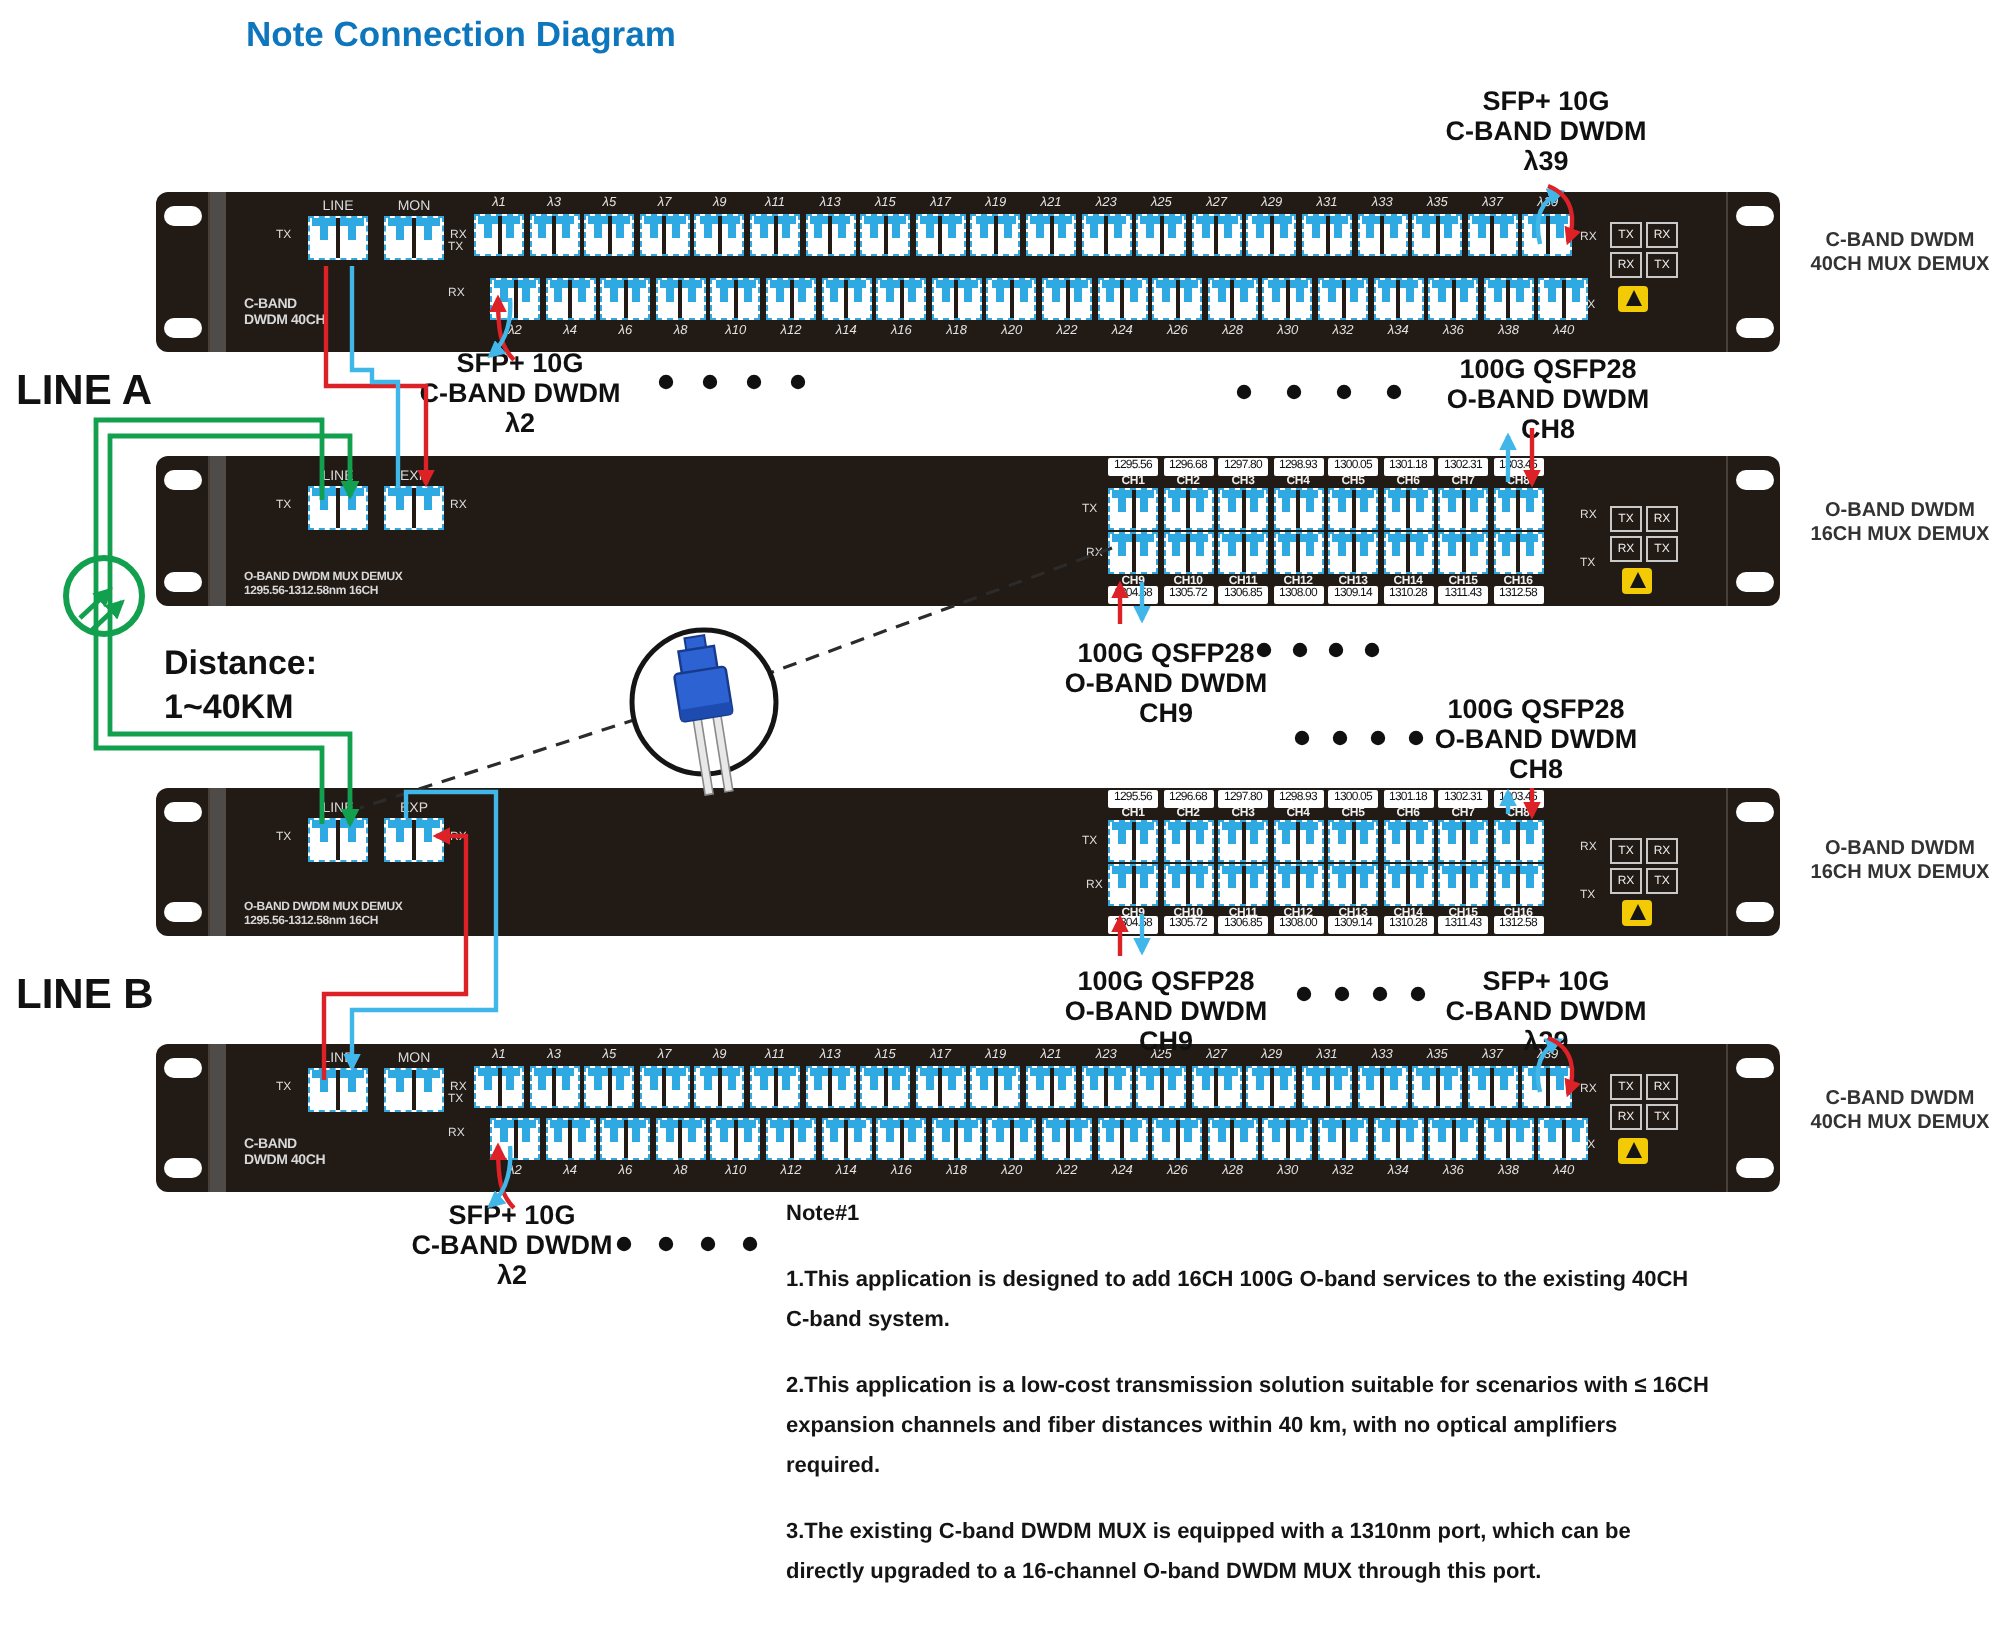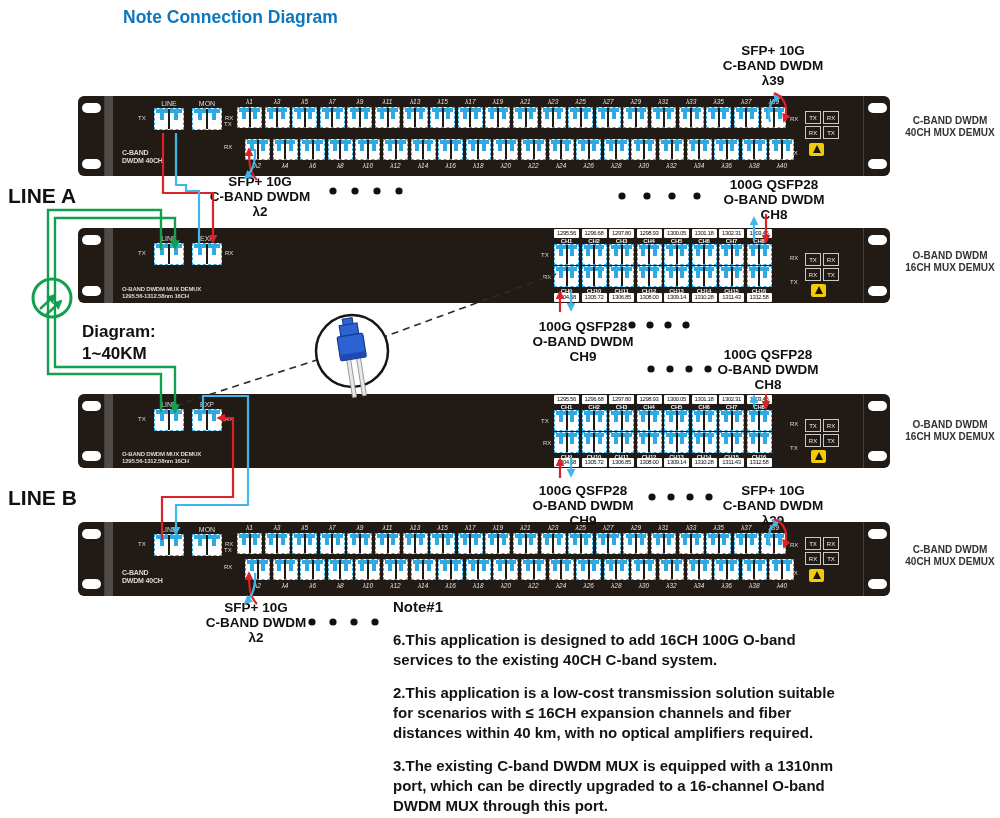--- a/index.html
+++ b/index.html
@@ -6,21 +6,21 @@
   #canvas{position:relative;width:1000px;height:818px;background:#fff;overflow:hidden;
           font-family:"Liberation Sans",sans-serif;}
   .title{position:absolute;left:116px;top:6px;color:#0d76bd;font-size:17.5px;font-weight:bold;line-height:22px;}
   .title .t2{padding-left:7px;}
   .sitelabel{position:absolute;left:8px;font-size:21px;font-weight:bold;color:#111;}
   .distance{position:absolute;left:82px;top:321px;font-size:17px;font-weight:bold;color:#111;line-height:22px;}
   .panel{position:absolute;background:#211a15;border-radius:6px;}
   .sidelabel{position:absolute;left:901px;width:98px;text-align:center;font-size:10px;font-weight:bold;color:#333;line-height:12px;}
   .callout{position:absolute;transform:translateX(-50%);text-align:center;font-weight:bold;
            font-size:13.5px;line-height:15px;color:#101010;white-space:nowrap;}
-  .note{position:absolute;left:393px;top:597px;width:462px;font-size:15px;font-weight:bold;color:#141414;line-height:20px;}
+  .note{position:absolute;left:393px;top:597px;width:462px;font-size:11px;font-weight:bold;color:#141414;line-height:20px;}
   .note .para{margin-top:13px;}
   
   .ear{position:absolute;top:0;bottom:0;width:26px;}
   .earL{left:0;border-right:1px solid #473f38;}
   .earR{right:0;border-left:1px solid #473f38;}
   .hole{position:absolute;left:4px;width:19px;height:10px;border-radius:5px;background:#fff;}
   .strip{position:absolute;left:27px;top:0;bottom:0;width:8px;background:#4f4b48;}
   .ptxt{position:absolute;color:#dcdcdc;}
   .plabel{font-size:7px;text-align:center;}
   .txrx{font-size:6px;}
@@ -49,21 +49,21 @@
 <div id="canvas">
 
   <div class="title">
     <div class="t2">Note Connection Diagram</div>
   </div>
 
   <div class="sitelabel" style="top:184px;">LINE A</div>
   <div class="sitelabel" style="top:486px;">LINE B</div>
 
   <div class="distance">
-    <div>Diagram:</div>
+    <div>Distance:</div>
     <div>1~40KM</div>
   </div>
 
   <div class="panel" id="cband-top" style="left:78px;top:96px;width:812px;height:80px;">
       <div class="ear earL" style="">
         <div class="hole" style="top: 7px;"></div>
         <div class="hole" style="top: 63px;"></div>
       </div>
       <div class="strip" style=""></div>
       <div class="ear earR" style="">
@@ -1098,21 +1098,21 @@
     <div>λ39</div>
   </div>
   <div class="callout" style="left:256px;top:600px;">
     <div>SFP+ 10G</div>
     <div>C-BAND DWDM</div>
     <div>λ2</div>
   </div>
 
   <div class="note">
     <div>Note#1</div>
-    <div class="para">6.This application is designed to add 16CH 100G O-band services to the existing 40CH C-band system.</div>
+    <div class="para">1.This application is designed to add 16CH 100G O-band services to the existing 40CH C-band system.</div>
     <div class="para">2.This application is a low-cost transmission solution suitable for scenarios with ≤ 16CH expansion channels and fiber distances within 40 km, with no optical amplifiers required.</div>
     <div class="para">3.The existing C-band DWDM MUX is equipped with a 1310nm port, which can be directly upgraded to a 16-channel O-band DWDM MUX through this port.</div>
   </div>
 <svg width="1000" height="818">
       <defs>
         <marker id="ar" viewBox="0 0 10 10" refX="8" refY="5" markerWidth="4" markerHeight="4" orient="auto">
           <path d="M0 0 L10 5 L0 10 Z" fill="#dc2127"></path>
         </marker>
         <marker id="ab" viewBox="0 0 10 10" refX="8" refY="5" markerWidth="4" markerHeight="4" orient="auto">
           <path d="M0 0 L10 5 L0 10 Z" fill="#41b6e8"></path>

